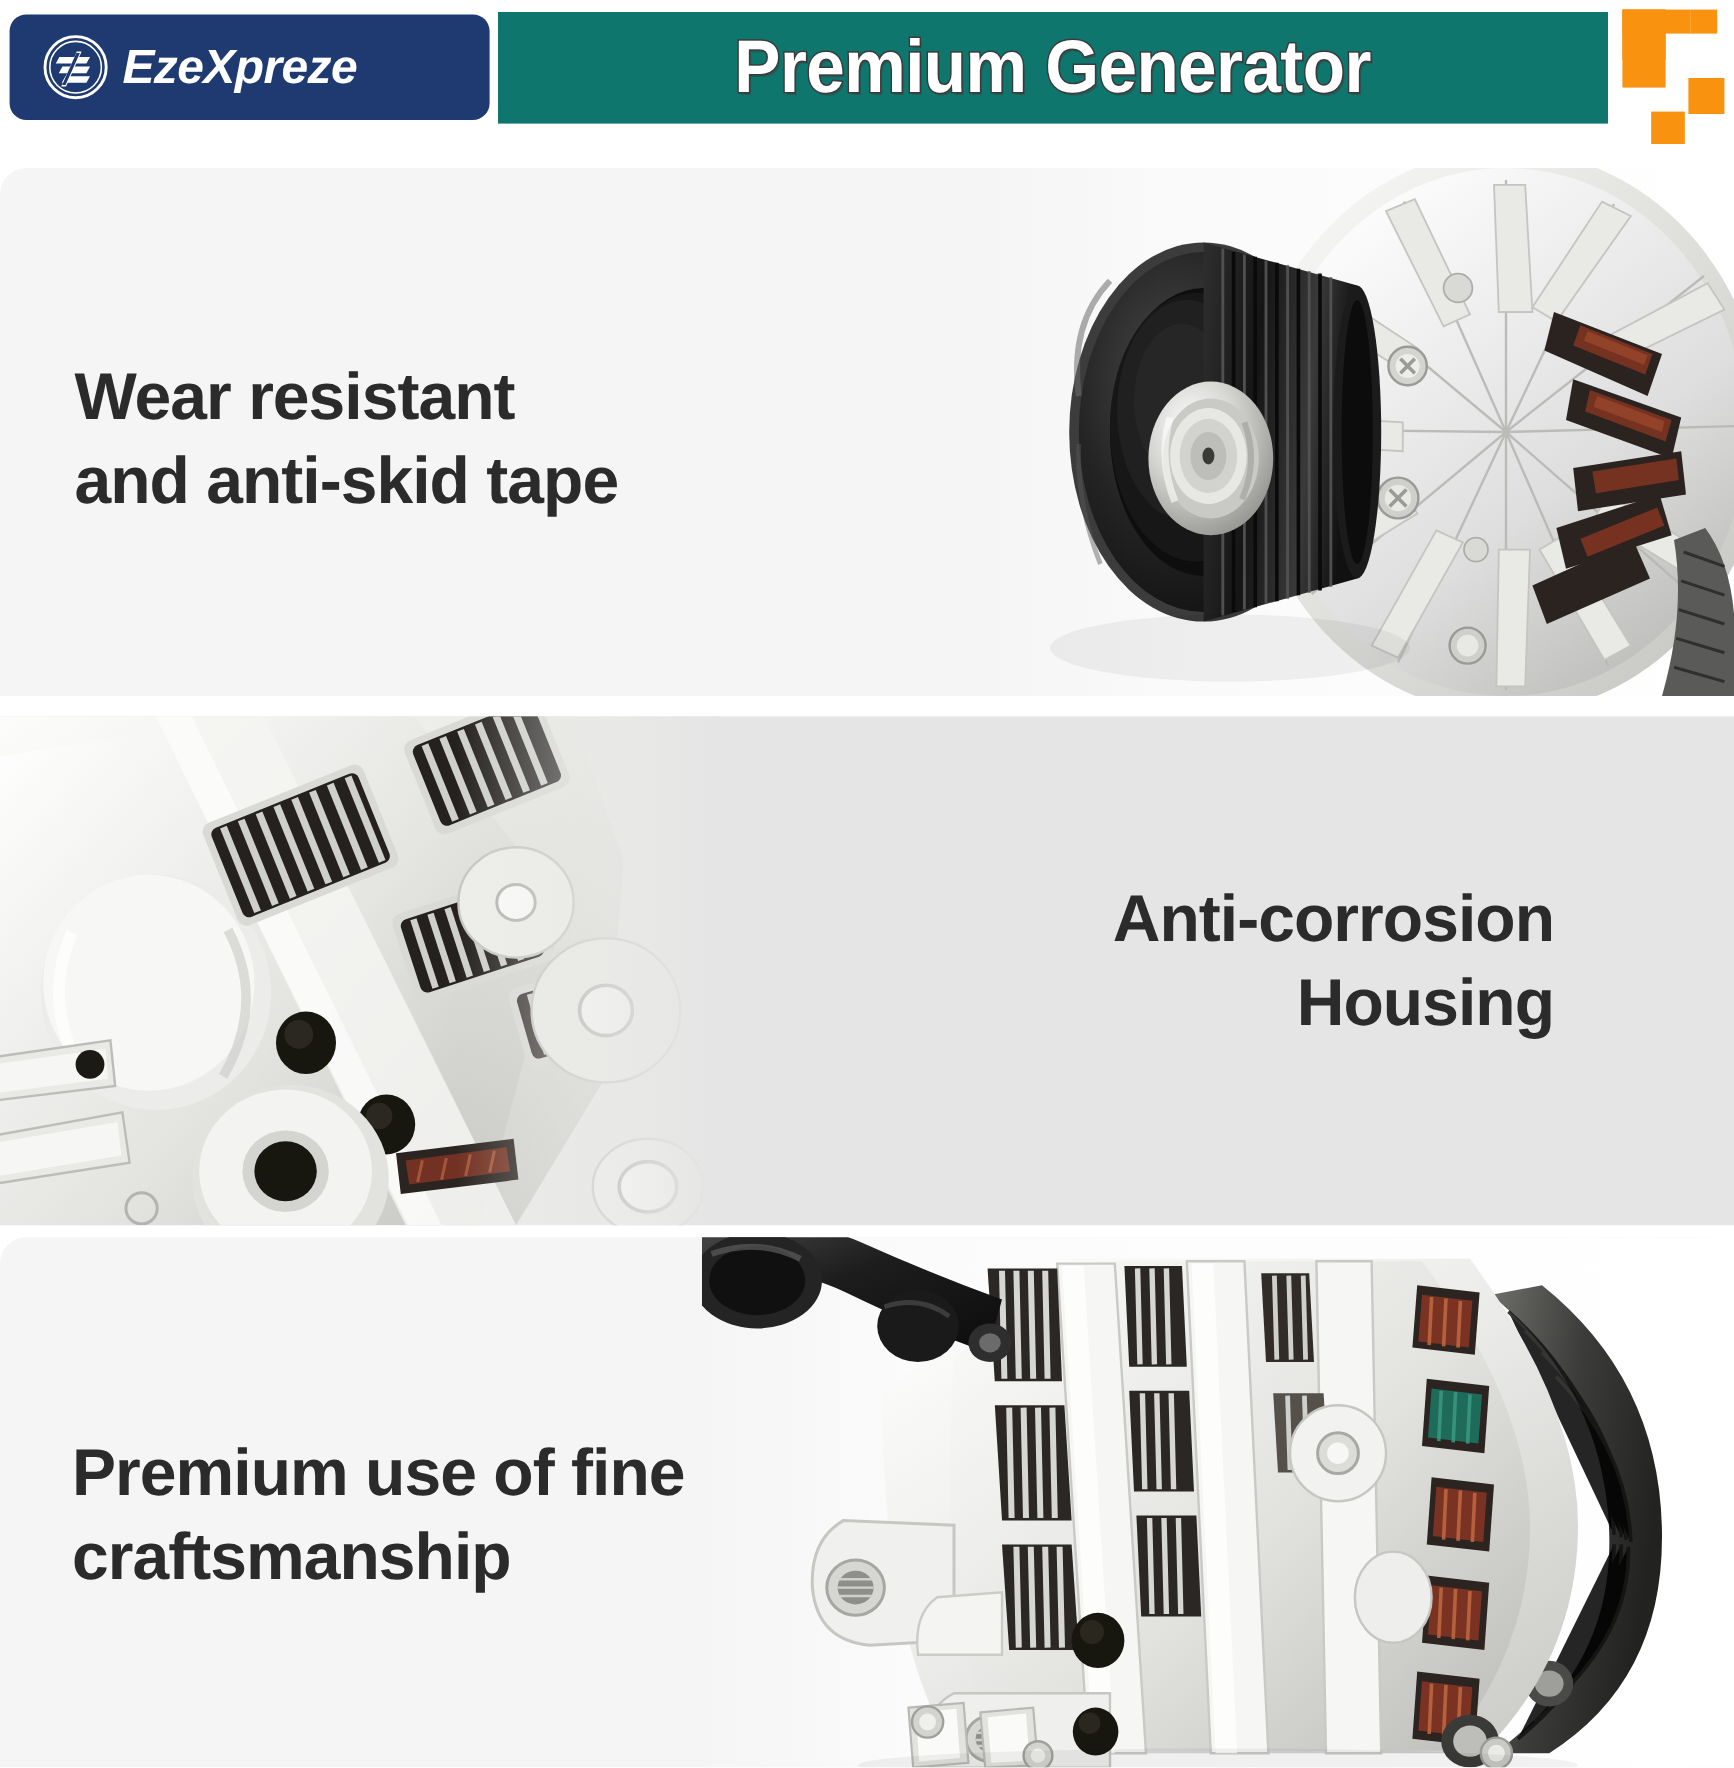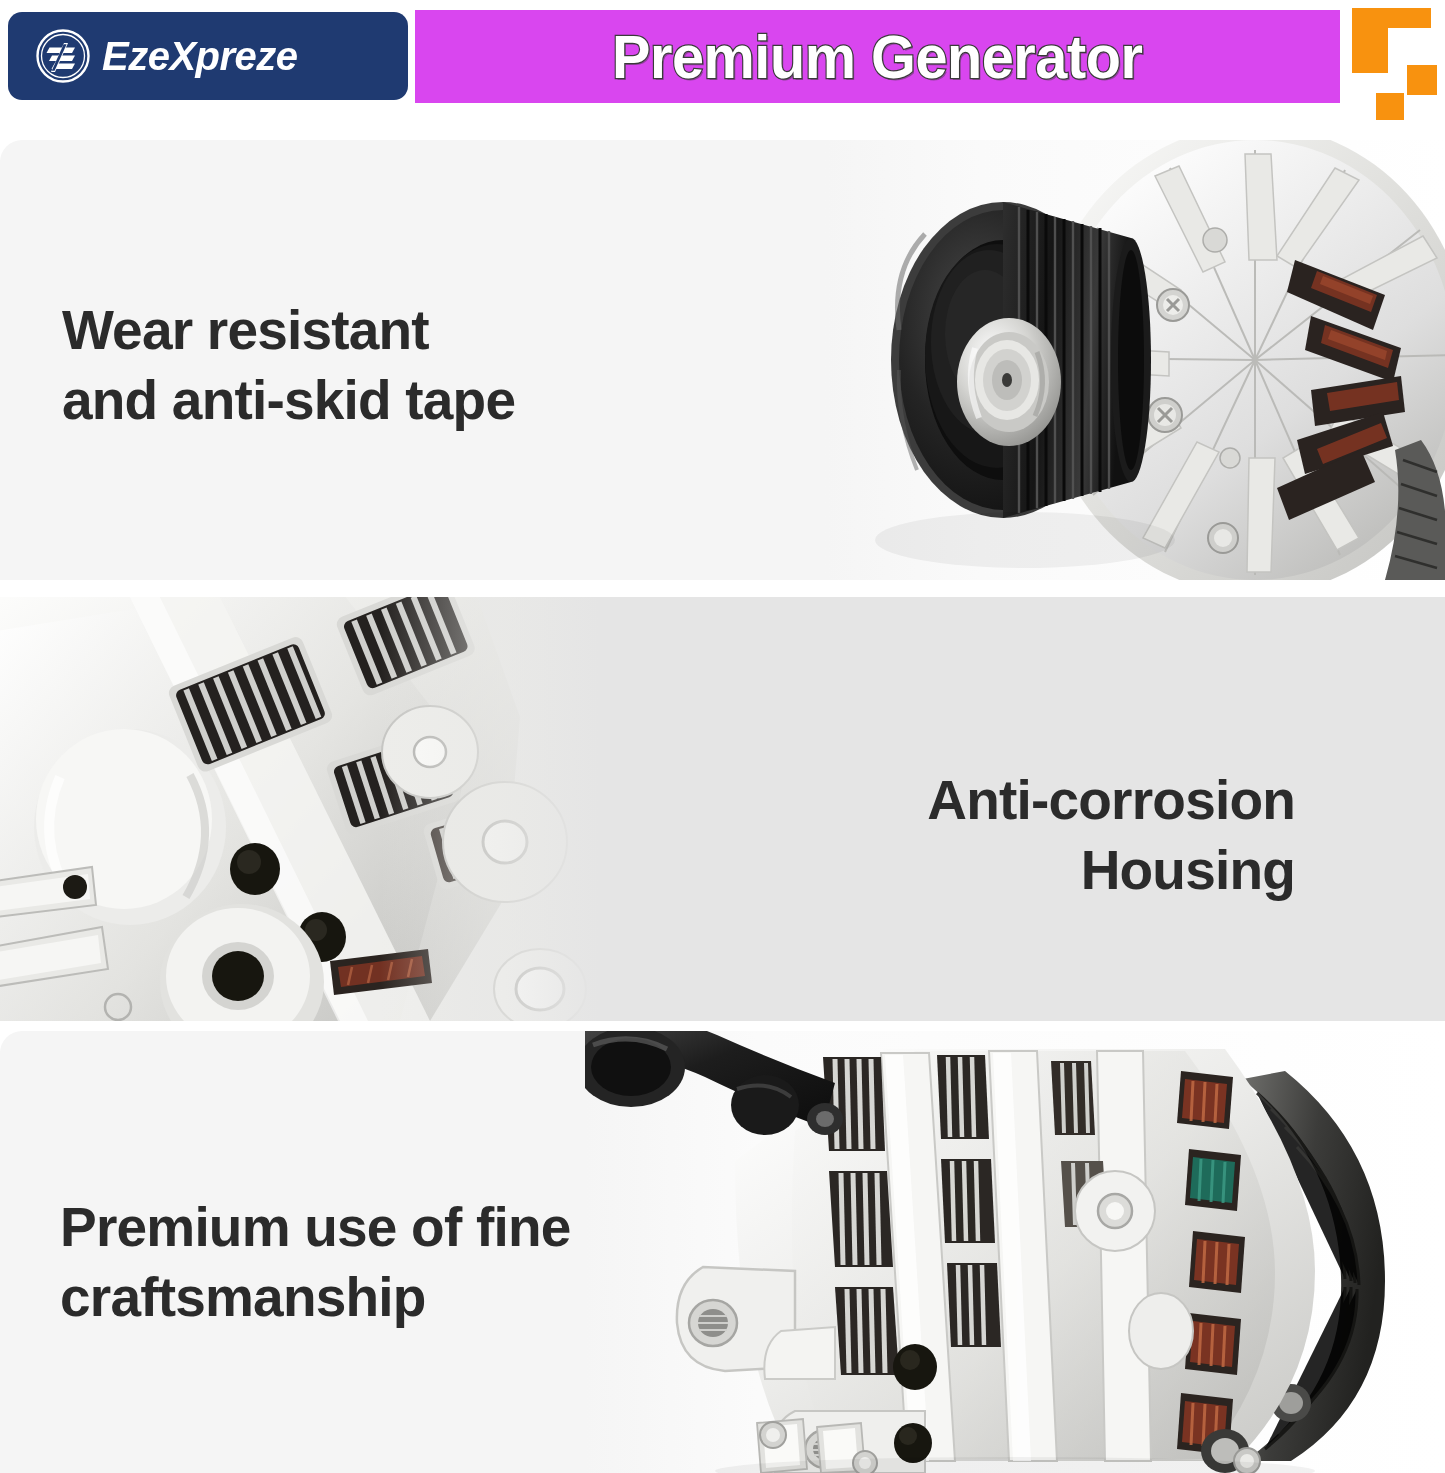--- a/index.html
+++ b/index.html
@@ -19,21 +19,21 @@
     display:flex; align-items:center; padding-left:26px; gap:10px;
   }
   #brand-logo-icon { width:58px; height:58px; flex:0 0 58px; }
   #brand-name {
     color:#ffffff; font-size:40px; font-weight:bold; font-style:italic;
     letter-spacing:-0.5px; line-height:1; white-space:nowrap;
   }
 
   #title-banner {
     position:absolute; left:415px; top:10px; width:925px; height:93px;
-    background:#d946ef; display:flex; align-items:center; justify-content:center;
+    background:#0f766e; display:flex; align-items:center; justify-content:center;
   }
   #title-text {
     color:#ffffff; font-size:62px; font-weight:bold;
     letter-spacing:-0.5px; line-height:1; white-space:nowrap;
     transform:scaleX(0.93); transform-origin:center;
     -webkit-text-stroke:2.5px #3a3a3a;
     paint-order:stroke fill;
     text-shadow:2px 2px 0 rgba(60,60,60,.45);
   }
 
@@ -45,21 +45,21 @@
   #panel-1 { top:140px; height:440px; background:#f5f5f5; border-top-left-radius:22px; border-top-right-radius:22px; }
   #panel-2 { top:597px; height:424px; background:#e5e5e5; }
   #panel-3 { top:1031px; height:442px; background:#f5f5f5; border-top-left-radius:22px; border-top-right-radius:22px; }
 
   .panel-text {
     position:absolute; z-index:5;
     color:#2b2b2b; font-size:55px; font-weight:bold;
     line-height:1.28; letter-spacing:-0.8px; white-space:pre-line;
   }
   #panel-1-text { left:62px; top:295px; text-align:left; }
-  #panel-2-text { right:150px; top:730px; text-align:right;margin-top:35px; }
+  #panel-2-text { right:150px; top:730px; text-align:right; }
   #panel-3-text { left:60px; top:1192px; text-align:left; }
 
   .panel-img { position:absolute; z-index:1; }
   #panel-1-img { right:0; top:140px; width:620px; height:440px; }
   #panel-2-img { left:0; top:597px; width:600px; height:424px; }
   #panel-3-img { right:0; top:1031px; width:860px; height:442px; }
 </style>
 </head>
 <body>
 

